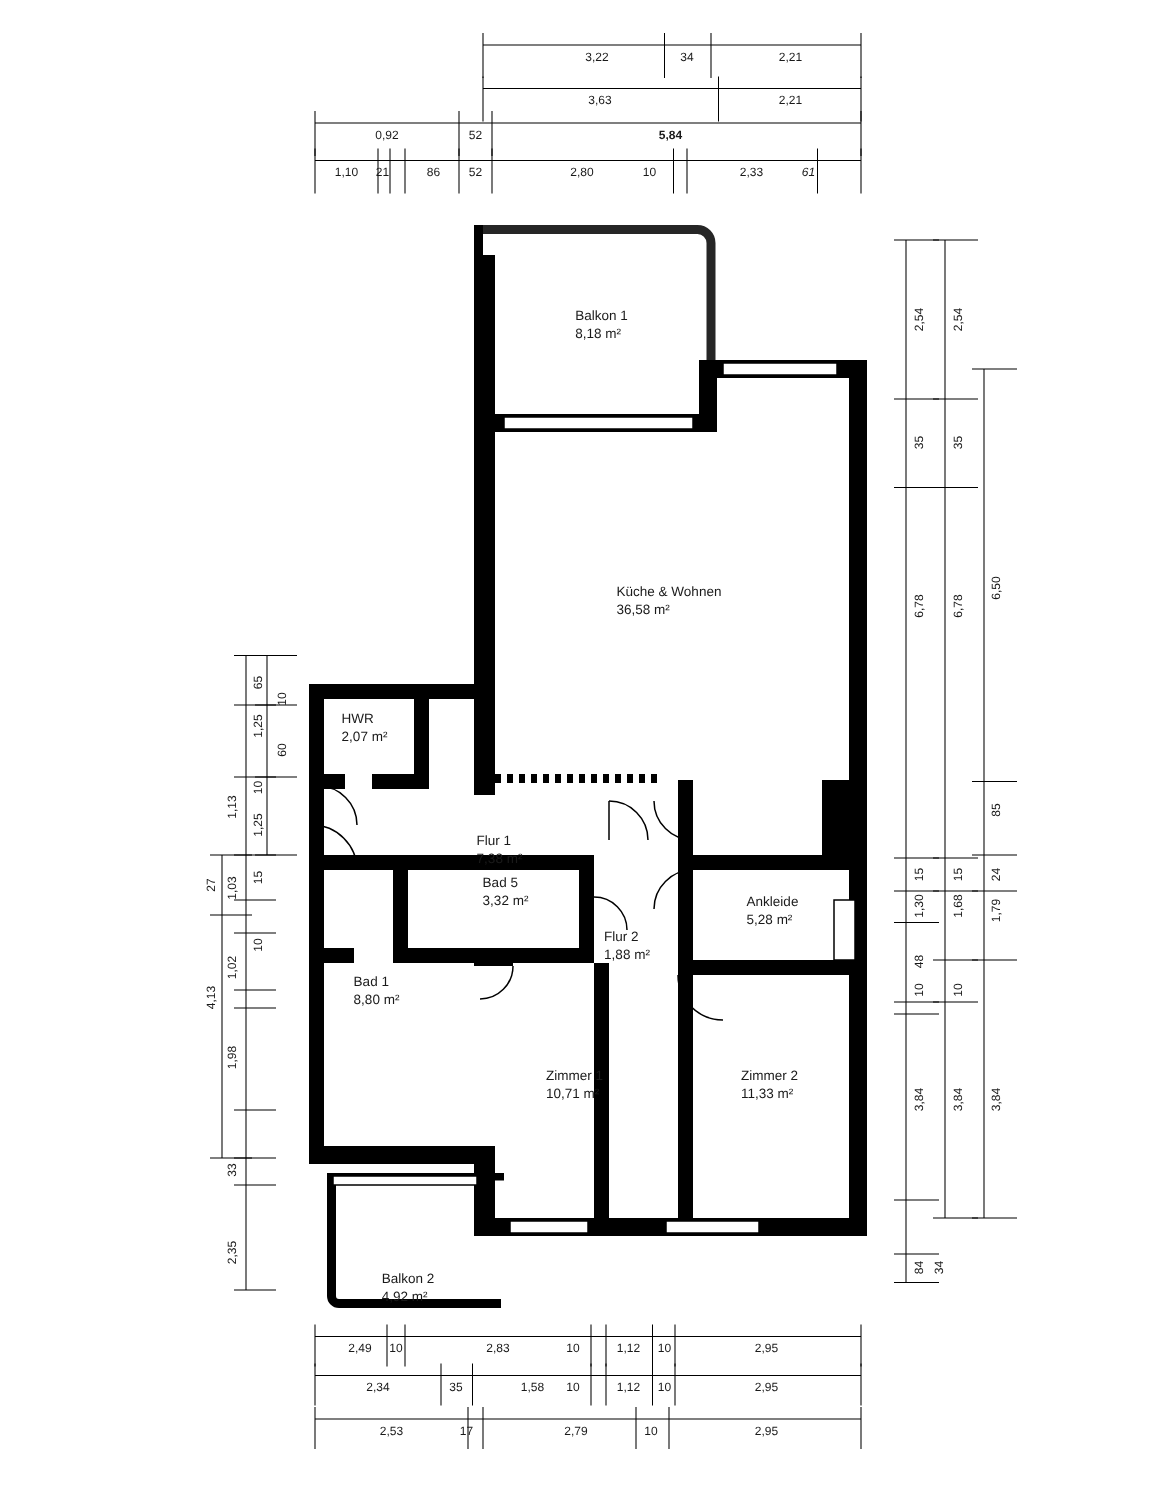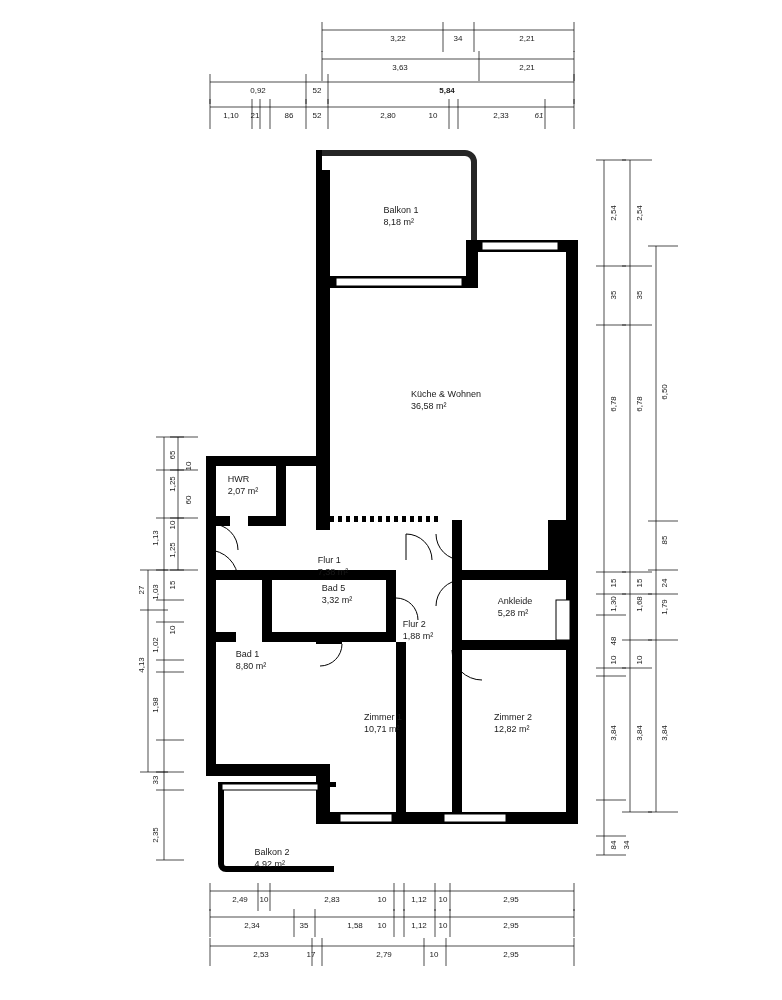--- a/index.html
+++ b/index.html
@@ -259,21 +259,21 @@
     <div class="room-label" style="left: 251px; top: 660px;">
       <span class="nm">Bad 1</span>
       <span class="ar">8,80 m²</span>
     </div>
     <div class="room-label" style="left: 383px; top: 723px;">
       <span class="nm">Zimmer 1</span>
       <span class="ar">10,71 m²</span>
     </div>
     <div class="room-label" style="left: 513px; top: 723px;">
       <span class="nm">Zimmer 2</span>
-      <span class="ar">12,82 m²</span>
+      <span class="ar">11,33 m²</span>
     </div>
     <div class="room-label" style="left: 272px; top: 858px;">
       <span class="nm">Balkon 2</span>
       <span class="ar">4,92 m²</span>
     </div>
   </div>
 <div id="dims">
     <div class="dim" style="left: 398px; top: 38px;">3,22</div>
     <div class="dim" style="left: 458px; top: 38px;">34</div>
     <div class="dim" style="left: 527px; top: 38px;">2,21</div>

